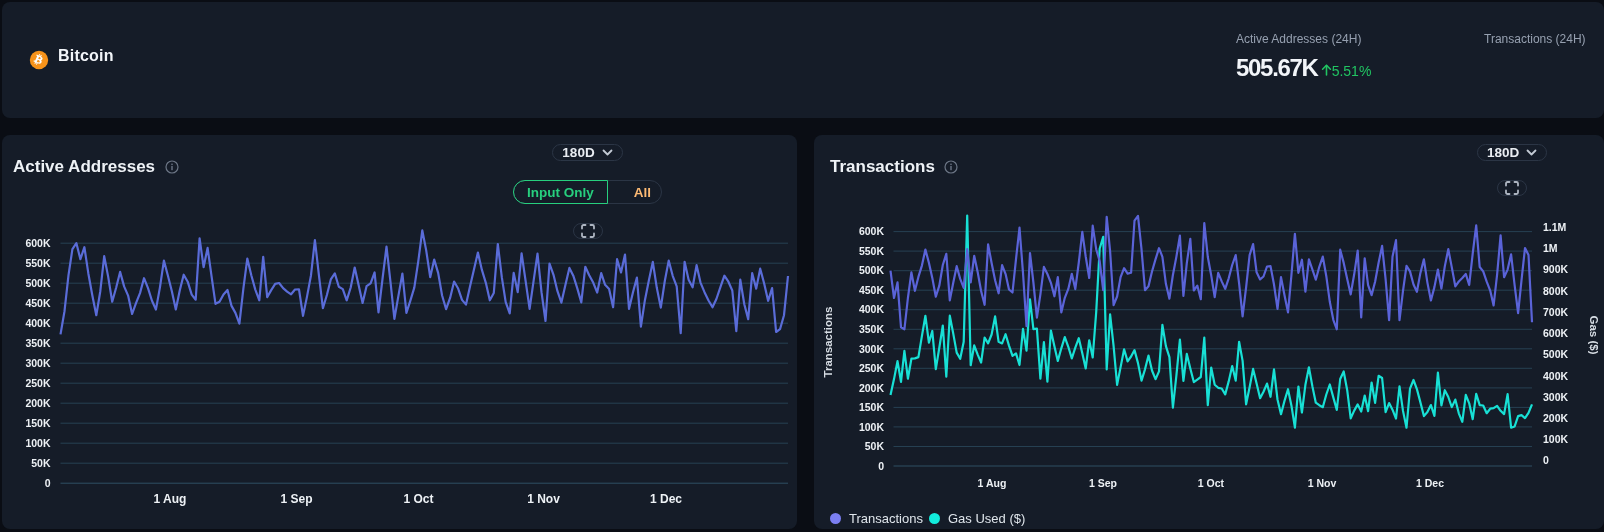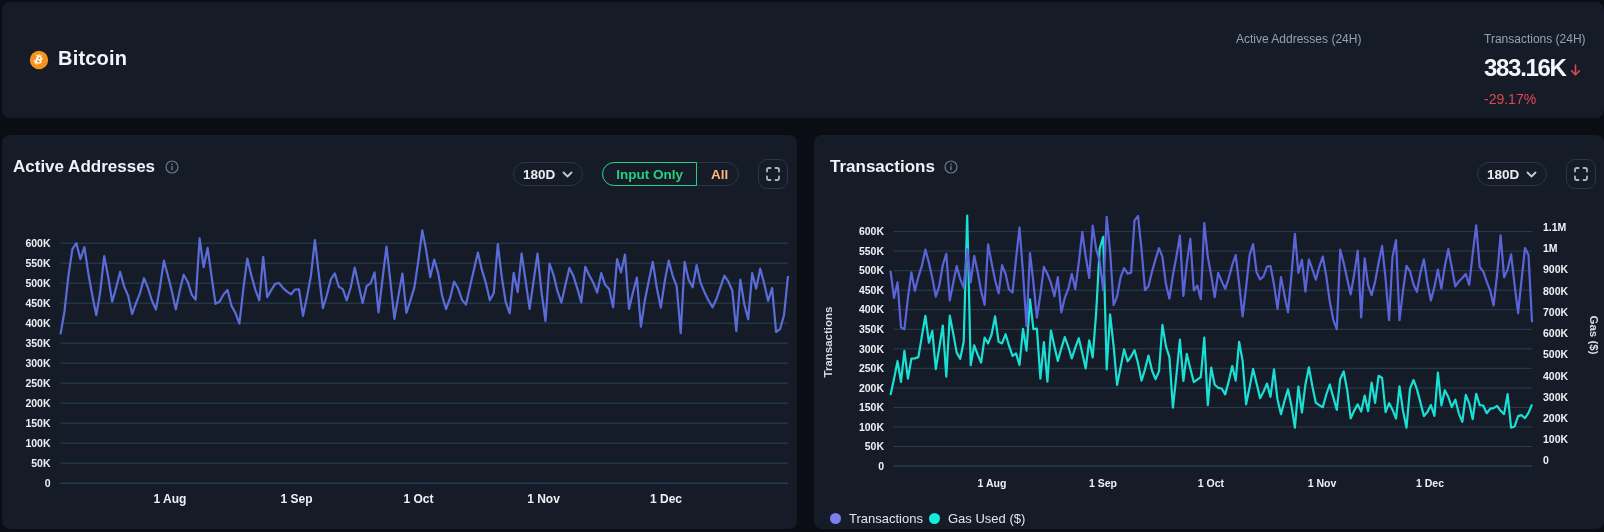--- a/index.html
+++ b/index.html
@@ -1,30 +1,30 @@
 <!DOCTYPE html>
 <html><head><meta charset="utf-8"><style>
 * { margin:0; padding:0; box-sizing:border-box; }
 body { width:1604px; height:532px; background:#0a0d14; font-family:"Liberation Sans",sans-serif; overflow:hidden; position:relative; }
 .card { position:absolute; background:#151c28; border-radius:8px; }
 #header { left:2px; top:2px; width:1602px; height:116px; }
 #lpanel { left:2px; top:135px; width:795px; height:394px; }
 #rpanel { left:814px; top:135px; width:790px; height:394px; }
 .coin { position:absolute; left:29px; top:50px; width:20px; height:20px; }
-.cointitle { position:absolute; left:58px; top:47px; font-size:20px; font-weight:bold; color:#f2f5f9; letter-spacing:0.2px; }
+.cointitle { position:absolute; left:58px; top:47px; font-size:16px; font-weight:bold; color:#f2f5f9; letter-spacing:0.2px; }
 .stat { position:absolute; top:32px; }
 .statlab { font-size:12px; color:#96a0b0; }
 .statval { margin-top:8px; font-size:24px; font-weight:bold; color:#f2f5f9; letter-spacing:-1.3px; }
 .up { font-size:14px; font-weight:normal; color:#21c462; letter-spacing:0; margin-left:2px; }
 .dn { font-size:14px; font-weight:normal; color:#e1484e; letter-spacing:0; margin-left:3px; }
 .ptitle { position:absolute; top:157px; font-size:17px; font-weight:bold; color:#eef2f6; }
-.controls { position:absolute; top:159px; height:30px; display:flex; align-items:center; gap:19px; }
+.controls { position:absolute; top:144px; height:30px; display:flex; align-items:center; gap:19px;flex-direction:column; }
 .pill { height:24px; border:1px solid #2b3545; border-radius:12px; display:flex; align-items:center; justify-content:center; gap:7px; color:#e9edf2; font-size:13.5px; font-weight:bold; padding:0 9px; }
 .seg { height:24px; border:1px solid #2b3545; border-radius:12px; display:flex; align-items:center; }
-.seg .on { height:24px; margin:-1px 4px -1px -1px; border:1px solid #27cf7e; border-radius:12px 0 0 12px; color:#27cf7e; font-size:13.5px; font-weight:bold; padding:0 13px; display:flex; align-items:center; }
+.seg .on { height:24px; margin:-1px 16px -1px -1px; border:1px solid #27cf7e; border-radius:12px 0 0 12px; color:#27cf7e; font-size:13.5px; font-weight:bold; padding:0 13px; display:flex; align-items:center; }
 .seg .off { color:#fdba74; font-size:13.5px; font-weight:bold; padding:0 10px; }
 .sqbtn { width:30px; height:30px; border:1px solid #2b3545; border-radius:9px; display:flex; align-items:center; justify-content:center; }
 svg.chart { position:absolute; left:0; top:0; }
 .grid { stroke:#2e5065; stroke-width:1; opacity:0.7; }
 .grid0 { stroke:#33596f; stroke-width:1; opacity:0.85; }
 .axlab { font-family:"Liberation Sans",sans-serif; font-size:10.5px; font-weight:bold; fill:#edf1f5; }
 .axlabx { font-family:"Liberation Sans",sans-serif; font-size:12px; font-weight:bold; fill:#edf1f5; }
 .axtitle { font-family:"Liberation Sans",sans-serif; font-size:11.5px; font-weight:bold; fill:#d7dde4; }
 .legend { position:absolute; display:flex; align-items:center; gap:8px; font-size:13px; color:#dfe5eb; }
 .dot { width:11px; height:11px; border-radius:50%; display:inline-block; }
@@ -37,29 +37,29 @@
 <svg class="coin" viewBox="0 0 24 24">
     <circle cx="12" cy="12" r="11" fill="#f7931a"></circle>
     <g transform="rotate(12 12 12)">
       <path fill="#fff" d="M15.9 10.2c.2-1.4-.9-2.1-2.3-2.6l.5-1.9-1.2-.3-.5 1.8c-.3-.1-.6-.2-.9-.2l.5-1.9-1.2-.3-.5 1.9c-.3-.1-.5-.1-.8-.2l-1.6-.4-.3 1.2s.9.2.8.2c.5.1.6.4.5.7l-1.3 5.2c-.1.2-.2.4-.6.3 0 0-.8-.2-.8-.2l-.6 1.3 1.5.4c.3.1.6.2.8.2l-.5 2 1.2.3.5-1.9c.3.1.6.2.9.2l-.5 1.9 1.2.3.5-2c2 .4 3.5.2 4.2-1.6.5-1.4 0-2.2-1.1-2.8.8-.2 1.4-.7 1.5-1.8zm-2.6 3.9c-.4 1.4-2.8.7-3.5.5l.7-2.6c.8.2 3.2.6 2.8 2.1zm.3-4c-.3 1.3-2.3.6-2.9.5l.6-2.4c.6.2 2.7.5 2.3 1.9z"></path>
     </g>
   </svg>
 <div class="cointitle">Bitcoin</div>
 
 <div class="stat" style="left:1236px">
   <div class="statlab">Active Addresses (24H)</div>
+  <div class="statval">505.67K<span class="up"><svg width="11" height="12" viewBox="0 0 11 12" style="margin:0 0 1px 1px; vertical-align:-1px">
+          <g fill="none" stroke="#21c462" stroke-width="1.6" stroke-linecap="round" stroke-linejoin="round">
+            <path d="M5.5 11 V1.6"></path>
+            <path d="M1.6 5.2 L5.5 1.3 L9.4 5.2"></path>
+          </g>
+        </svg>5.51%</span></div>
 </div>
 <div class="stat" style="left:1484px">
   <div class="statlab">Transactions (24H)</div>
-  <div class="statval">383.16K<span class="dn"><svg width="11" height="12" viewBox="0 0 11 12" style="margin:0 1px 1px 1px; vertical-align:-1px">
-          <g fill="none" stroke="#e1484e" stroke-width="1.6" stroke-linecap="round" stroke-linejoin="round">
-            <path d="M5.5 1 V10.4"></path>
-            <path d="M1.6 6.8 L5.5 10.7 L9.4 6.8"></path>
-          </g>
-        </svg>-29.17%</span></div>
 </div>
 
 <div class="ptitle" style="left:13px">Active Addresses &nbsp;<svg width="14" height="14" viewBox="0 0 14 14" style="vertical-align:-2px">
       <circle cx="7" cy="7" r="6" fill="none" stroke="#6c7686" stroke-width="1.2"></circle>
       <rect x="6.3" y="6" width="1.4" height="4.2" fill="#6c7686"></rect>
       <rect x="6.3" y="3.6" width="1.4" height="1.5" fill="#6c7686"></rect>
     </svg></div>
 <div class="controls" style="left:513px">
   <div class="pill">180D <svg width="11" height="7" viewBox="0 0 11 7" fill="none" stroke="#c3cad4" stroke-width="1.8" stroke-linecap="round" stroke-linejoin="round">
         <path d="M1.5 1.5 L5.5 5.5 L9.5 1.5"></path>

